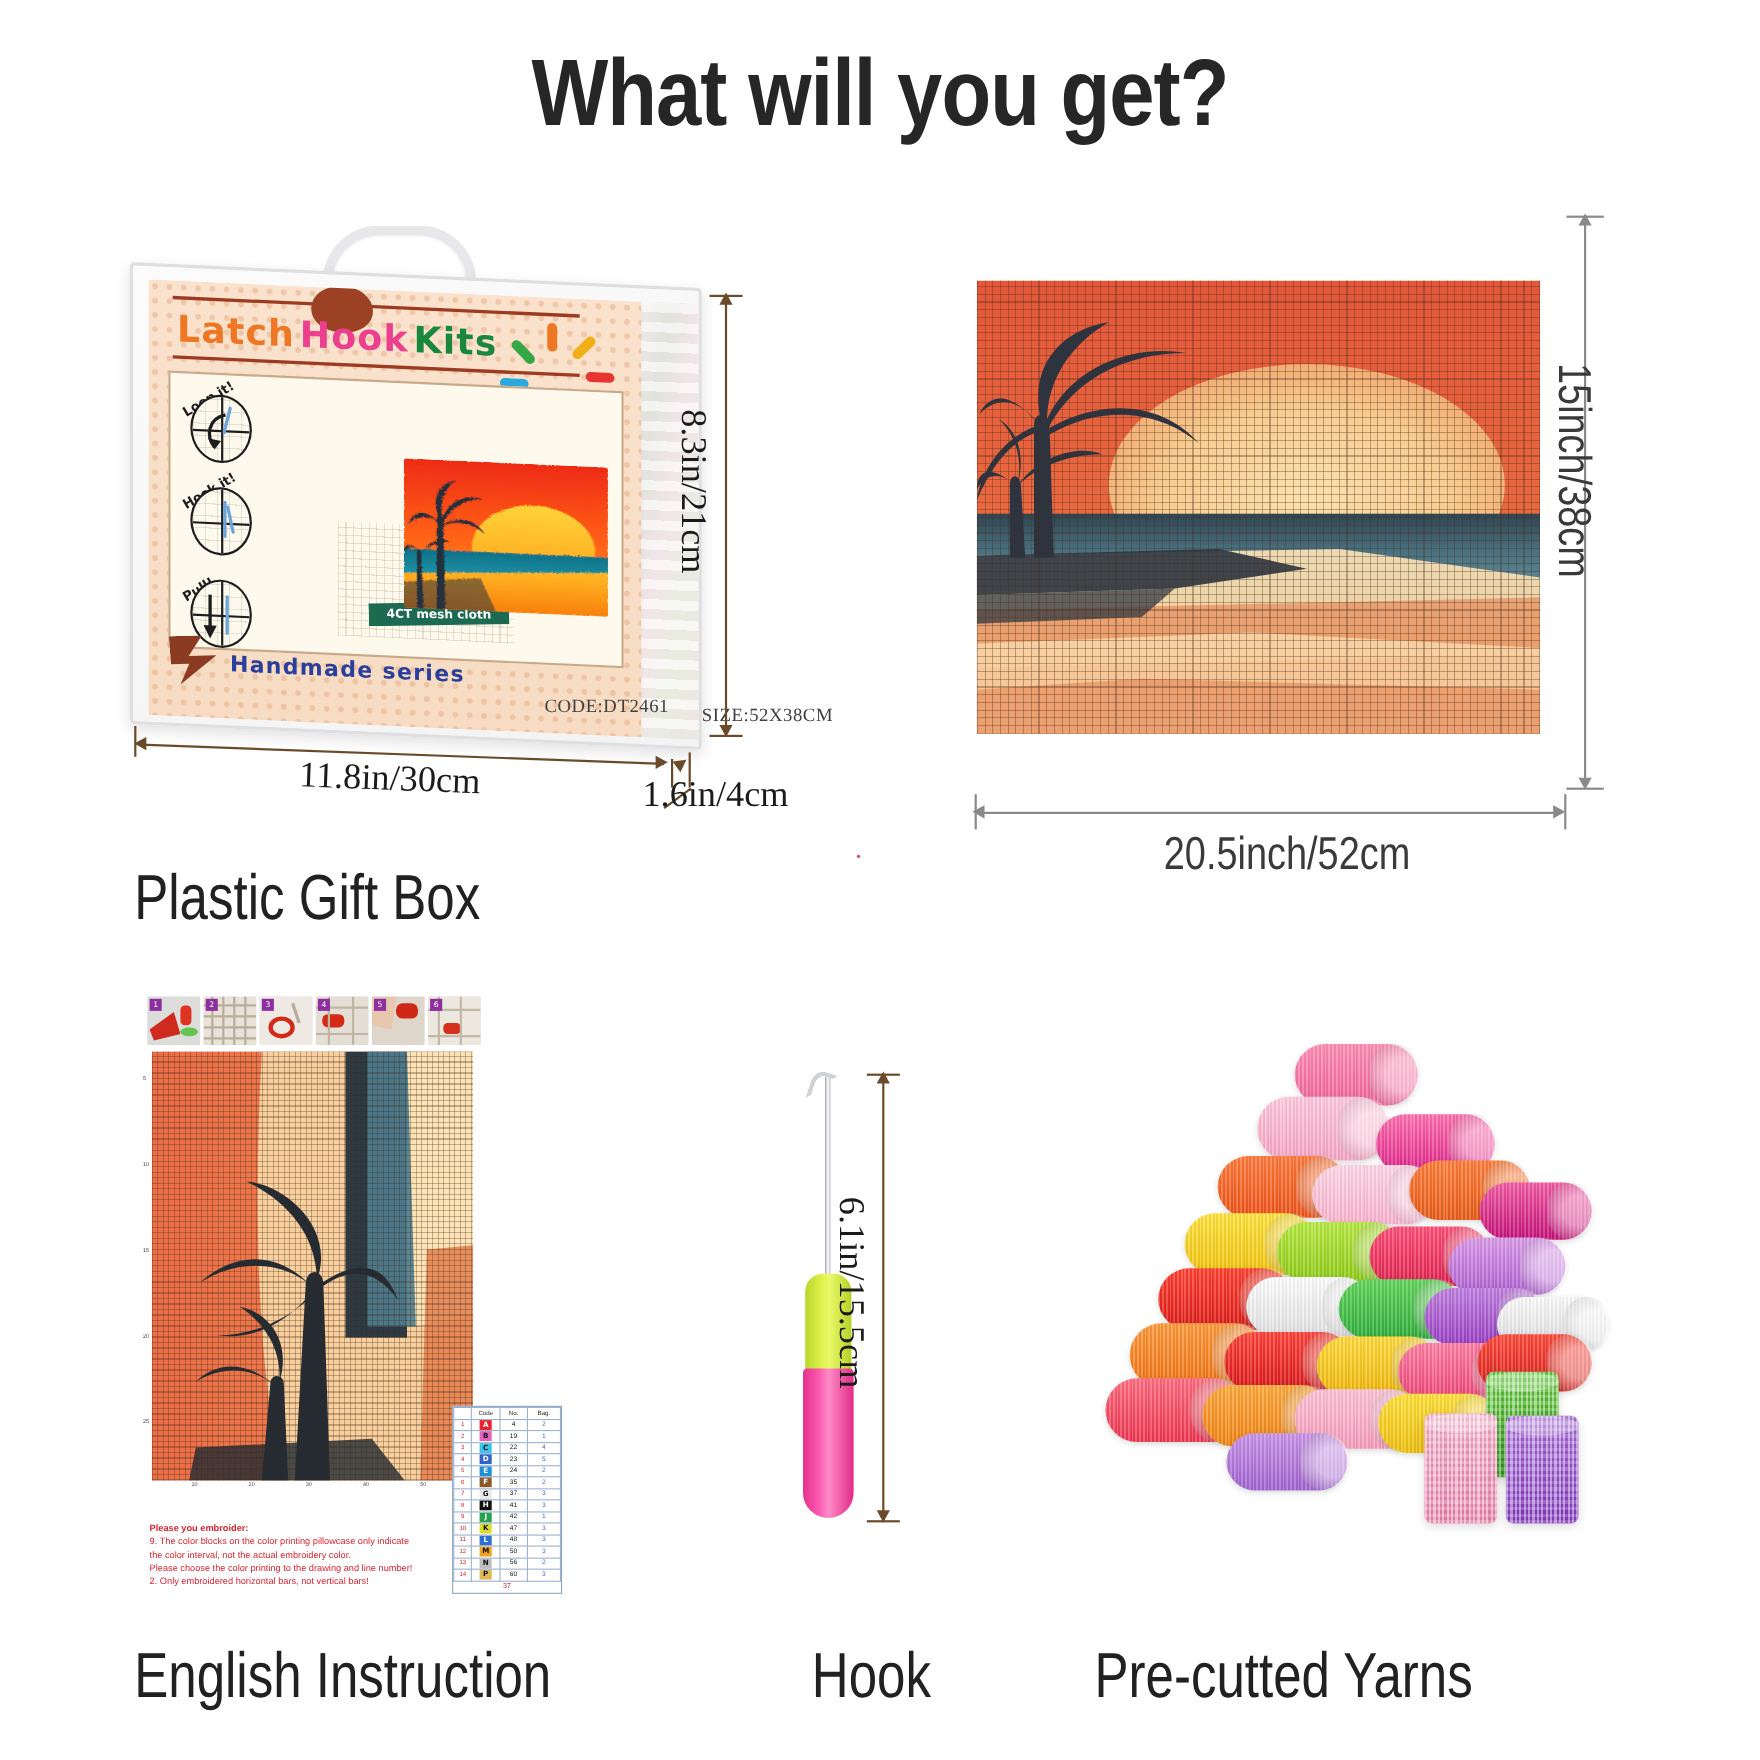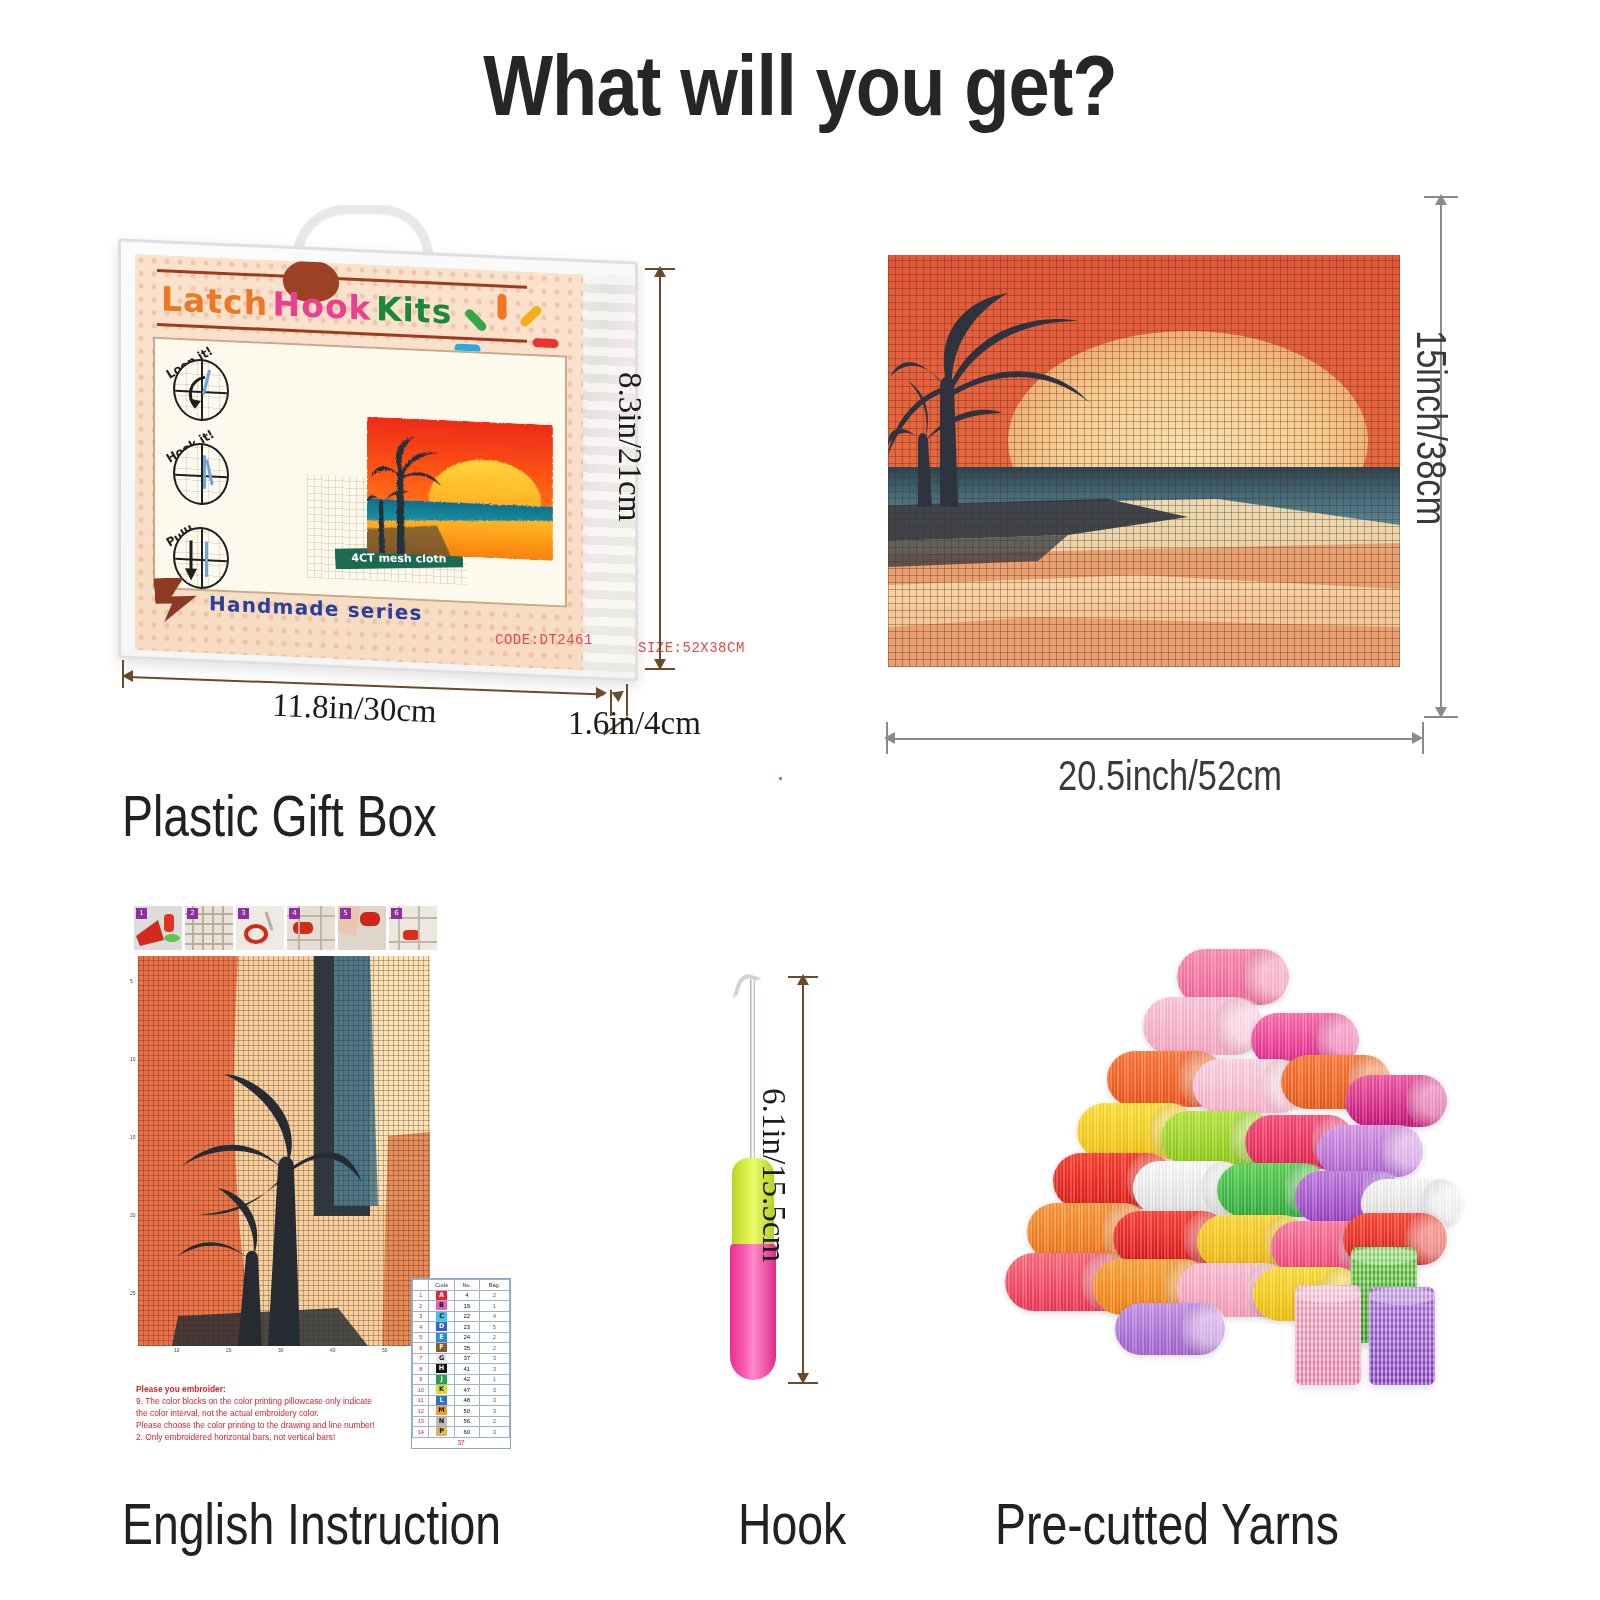--- a/index.html
+++ b/index.html
@@ -171,21 +171,21 @@
     font-family: "DejaVu Sans", sans-serif; font-weight: bold; font-size: 20px;
     color: #2a3f9c; letter-spacing: 1.2px;
   }
   .zig {
     position: absolute; left: 6px; top: -6px; width: 42px; height: 44px;
     background: #8b3b22;
     clip-path: polygon(0 0, 72% 0, 40% 42%, 100% 42%, 18% 100%, 40% 58%, 0 58%);
     transform: rotate(-4deg);
   }
   .code-txt, .size-txt {
-    position: absolute; font-family: Liberation Mono, monospace; font-size: 14px; color: #ef4444;
+    position: absolute; font-family: Liberation Serif, serif; font-size: 17px; color: #404040;
     letter-spacing: .5px;
   }
 
   
   #canvas-wrap { position: absolute; left: 888px; top: 255px; width: 512px; height: 412px; }
   .gridlines {
     position: absolute; inset: 0;
     background:
       repeating-linear-gradient(0deg, rgba(70,45,30,.34) 0 1px, transparent 1px 7px),
       repeating-linear-gradient(90deg, rgba(70,45,30,.34) 0 1px, transparent 1px 7px);
@@ -426,21 +426,21 @@
   <div class="tick-v" style="left:122px; top:660px; height:28px;"></div>
   <div class="tick-v" style="left:610px; top:690px; height:26px;"></div>
   <div class="rule-h" style="left:128px; top:676px; width:476px; transform:rotate(2.1deg); transform-origin:left center;"></div>
   <div class="arw arw-left" style="left:122px; top:670px;"></div>
   <div class="arw arw-right" style="left:596px; top:687px;"></div>
   <div class="dim" style="left:272px; top:690px; font-size:33px; transform:rotate(2.2deg);">11.8in/30cm</div>
 
   <div class="tick-v" style="left:626px; top:684px; height:32px;"></div>
   <div class="rule-h" style="left:598px; top:716px; width:30px; transform:rotate(-36deg); transform-origin:right center;"></div>
   <div class="arw arw-right" style="left:614px; top:688px; transform:rotate(-36deg);"></div>
-  <div class="dim" style="left:568px; top:705px; font-size:33px;">1.6in/4cm</div>
+  <div class="dim" style="left:584px; top:705px; font-size:33px;">1.6in/4cm</div>
 
   <div class="caption" id="cap-box">Plastic Gift Box</div>
   <div class="speck" style="left:779px; top:777px;"></div>
 
   <div id="canvas-wrap">
     <svg width="512" height="412" viewBox="0 0 512 412" preserveAspectRatio="none" style="position:absolute;inset:0;">
       <defs>
         <linearGradient id="csky" x1="0" y1="0" x2="0" y2="1">
           <stop offset="0%" stop-color="#e4573a"></stop>
             <stop offset="60%" stop-color="#ea6b3f"></stop>

